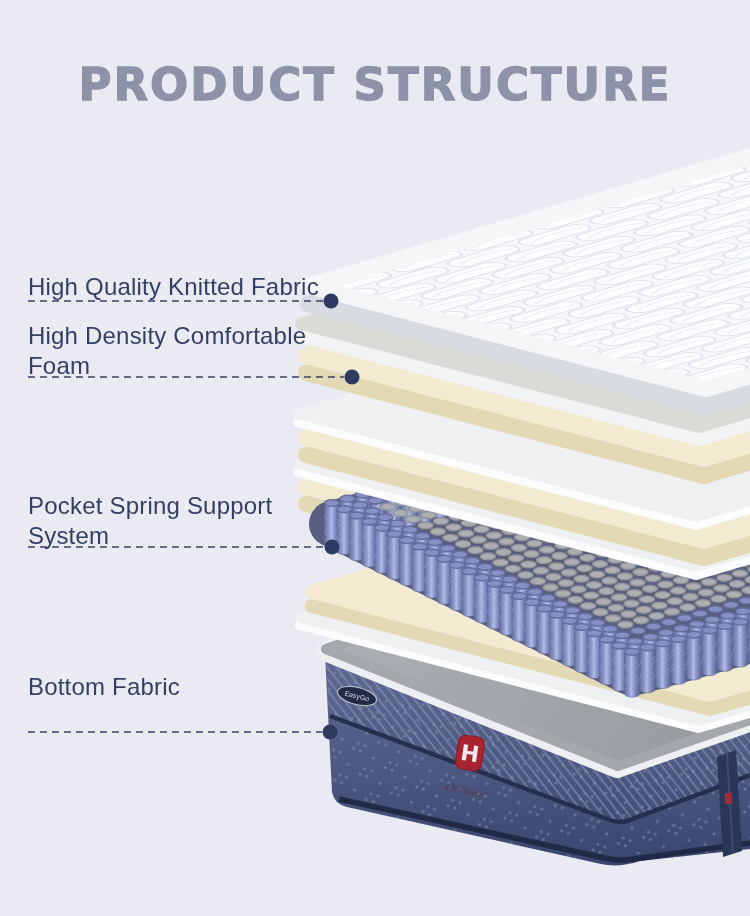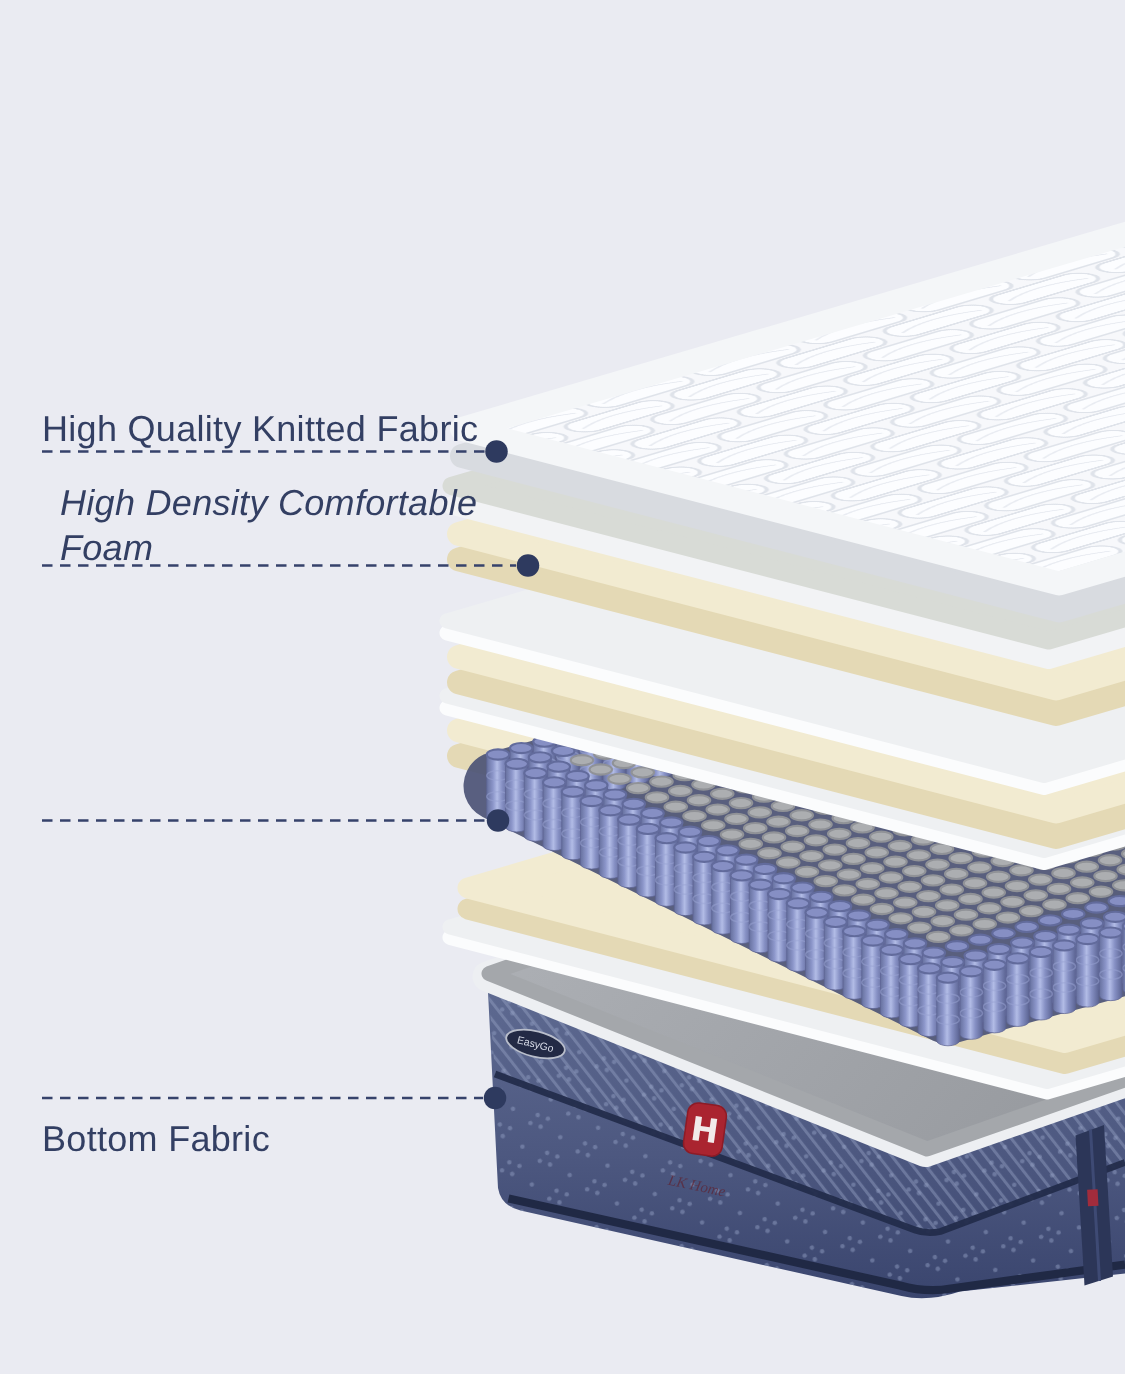--- a/index.html
+++ b/index.html
@@ -4,23 +4,23 @@
 <style>
   html,body{margin:0;padding:0;background:#eaebf2;}
   .stage{position:relative;width:750px;height:916px;background:#eaebf2;overflow:hidden;
          font-family:"Liberation Sans",sans-serif;}
   .stage svg{position:absolute;left:0;top:0;}
   .title{position:absolute;top:58px;left:0;width:750px;text-align:center;margin:0;
          font-family:"DejaVu Sans",sans-serif;font-weight:bold;font-size:45px;
          letter-spacing:2px;color:#8e92a8;-webkit-text-stroke:1.3px #8e92a8;}
   .callout{position:absolute;color:#333f63;font-size:24px;line-height:30px;letter-spacing:.2px;}
   .c1{left:28px;top:272px;width:332px;}
-  .c2{left:40px;top:321px;width:300px;font-style:italic;}
+  .c2{left:28px;top:321px;width:300px;}
   .c3{left:28px;top:491px;width:282px;}
-  .c4{left:28px;top:745px;width:300px;}
+  .c4{left:28px;top:672px;width:300px;}
 </style>
 </head>
 <body>
 
 <div class="stage" style="background: rgb(234, 235, 242);">
   <svg id="art" viewBox="0 0 750 916" width="750" height="916">
       <defs>
         <linearGradient id="cylGrad" x1="0" y1="0" x2="1" y2="0">
           <stop offset="0" stop-color="#67719f"></stop>
           <stop offset="0.28" stop-color="#8c96ca"></stop>
@@ -942,16 +942,18 @@
         <g>
           <line x1="28" y1="547" x2="324" y2="547" stroke="#36426b" stroke-width="1.6" stroke-dasharray="7 5"></line>
           <circle cx="332" cy="547" r="7.5" fill="#2e3a5f"></circle>
         </g>
         <g>
           <line x1="28" y1="732" x2="322" y2="732" stroke="#36426b" stroke-width="1.6" stroke-dasharray="7 5"></line>
           <circle cx="330" cy="732" r="7.5" fill="#2e3a5f"></circle>
         </g>
       </g>
     </svg>
+  <h1 class="title">PRODUCT STRUCTURE</h1>
   <div class="callout c1">High Quality Knitted Fabric</div>
   <div class="callout c2">High Density Comfortable Foam</div>
+  <div class="callout c3">Pocket Spring Support System</div>
   <div class="callout c4">Bottom Fabric</div>
 </div>
 
 </body></html>

